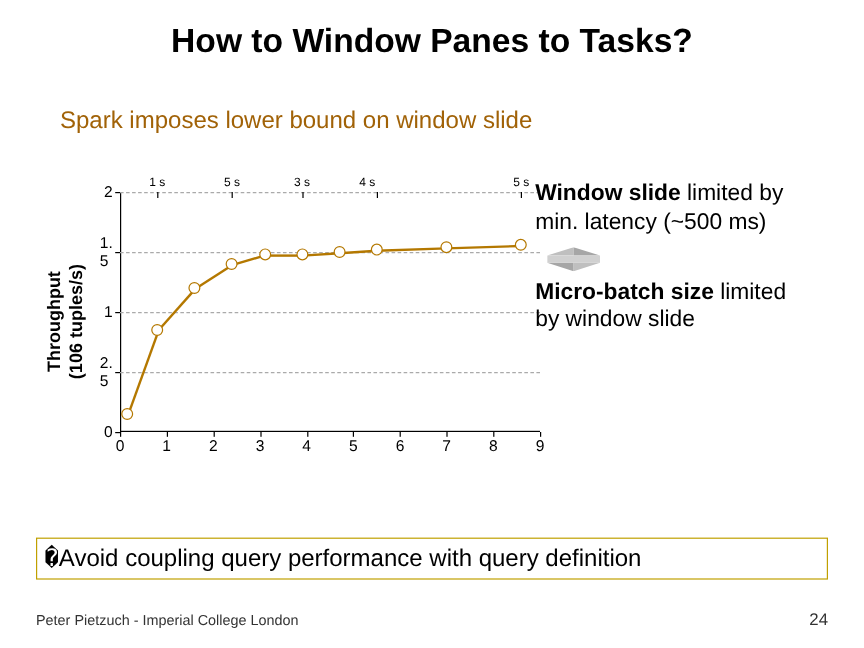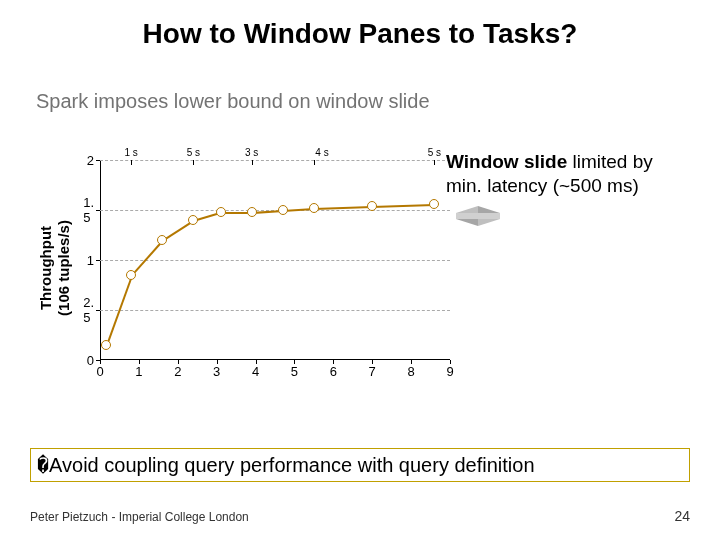--- a/index.html
+++ b/index.html
@@ -1,18 +1,18 @@
 <!DOCTYPE html>
 <html><head>
 <meta charset="utf-8">
 <style>
   * { box-sizing: border-box; margin: 0; padding: 0; }
   body { width: 720px; height: 540px; background: #fff; font-family: Arial, Helvetica, sans-serif; position: relative; color: #000; }
   .title { text-align: center; font-size: 28px; font-weight: bold; padding-top: 18px; }
-  .subtitle { font-size: 20px; padding-left: 36px; padding-top: 40px; color: #737373; }
+  .subtitle { font-size: 20px; padding-left: 50px; padding-top: 40px; color: #a16207; }
   .content { position: absolute; top: 150px; left: 10px; width: 700px; height: 260px; }
   .ylabel { position: absolute; left: -30px; top: 100px; transform: rotate(-90deg); transform-origin: center; font-size: 15px; font-weight: bold; text-align: center; width: 150px; line-height: 1.2; }
   .plot { position: absolute; left: 90px; top: 10px; width: 350px; height: 200px; }
   .axis-line { position: absolute; background: #000; }
   .grid-line { position: absolute; border-top: 1px dashed #aaa; height: 0; left: 0; width: 100%; }
   .ytick { position: absolute; font-size: 13px; right: 100%; padding-right: 6px; transform: translateY(-50%); }
   .xtick { position: absolute; font-size: 13px; top: 100%; padding-top: 4px; transform: translateX(-50%); }
   .xtickmark { position: absolute; width: 1px; height: 4px; background: #000; top: 100%; }
   .ytickmark { position: absolute; width: 4px; height: 1px; background: #000; right: 100%; }
   .xlabel { position: absolute; top: 222px; left: 0; width: 100%; text-align: center; font-size: 15px; font-weight: bold; }
@@ -76,21 +76,21 @@
       <div class="xtick" style="left: 311.111px;">8</div>
       <div class="xtickmark" style="left: 311.111px;"></div>
       <div class="xtick" style="left: 350px;">9</div>
       <div class="xtickmark" style="left: 350px;"></div>
       <div class="top-label" style="left: 31.1111px;">1 s</div>
       <div class="top-tick" style="left: 31.1111px;"></div>
       <div class="top-label" style="left: 93.3333px;">5 s</div>
       <div class="top-tick" style="left: 93.3333px;"></div>
       <div class="top-label" style="left: 151.667px;">3 s</div>
       <div class="top-tick" style="left: 151.667px;"></div>
-      <div class="top-label" style="left: 222px;">4 s</div>
+      <div class="top-label" style="left: 206px;">4 s</div>
       <div class="top-tick" style="left: 213.889px;"></div>
       <div class="top-label" style="left: 334.444px;">5 s</div>
       <div class="top-tick" style="left: 334.444px;"></div>
       <div class="seg" style="left: 5.83333px; top: 185px; width: 74.4242px; transform: rotate(-70.1448deg);"></div>
       <div class="seg" style="left: 31.1111px; top: 115px; width: 46.8284px; transform: rotate(-48.3665deg);"></div>
       <div class="seg" style="left: 62.2222px; top: 80px; width: 36.9851px; transform: rotate(-32.7352deg);"></div>
       <div class="seg" style="left: 93.3333px; top: 60px; width: 28.3734px; transform: rotate(-16.3769deg);"></div>
       <div class="seg" style="left: 120.556px; top: 52px; width: 31.1111px; transform: rotate(0deg);"></div>
       <div class="seg" style="left: 151.667px; top: 52px; width: 31.1753px; transform: rotate(-3.67824deg);"></div>
       <div class="seg" style="left: 182.778px; top: 50px; width: 31.1753px; transform: rotate(-3.67824deg);"></div>
@@ -115,20 +115,23 @@
       <div class="big-arrow">
         <svg viewBox="0 0 44 20" preserveAspectRatio="none">
           <polygon points="0,7 22,7 22,0" fill="#bfbfbf"></polygon>
           <polygon points="44,7 22,7 22,0" fill="#a6a6a6"></polygon>
           <polygon points="0,13 22,13 22,20" fill="#a6a6a6"></polygon>
           <polygon points="44,13 22,13 22,20" fill="#bfbfbf"></polygon>
           <rect x="0" y="7" width="44" height="6" fill="#d0d0d0"></rect>
         </svg>
       </div>
     </div>
+    <div class="note1">
+      <b>Micro-batch size</b><span> limited by window slide</span>
+    </div>
   </div>
 </div>
 
 <div class="callout">
   <span class="sq">�</span><span>Avoid coupling query performance with query definition</span>
 </div>
 
 <div class="footer-left">Peter Pietzuch - Imperial College London</div>
 <div class="footer-right">24</div>
 

